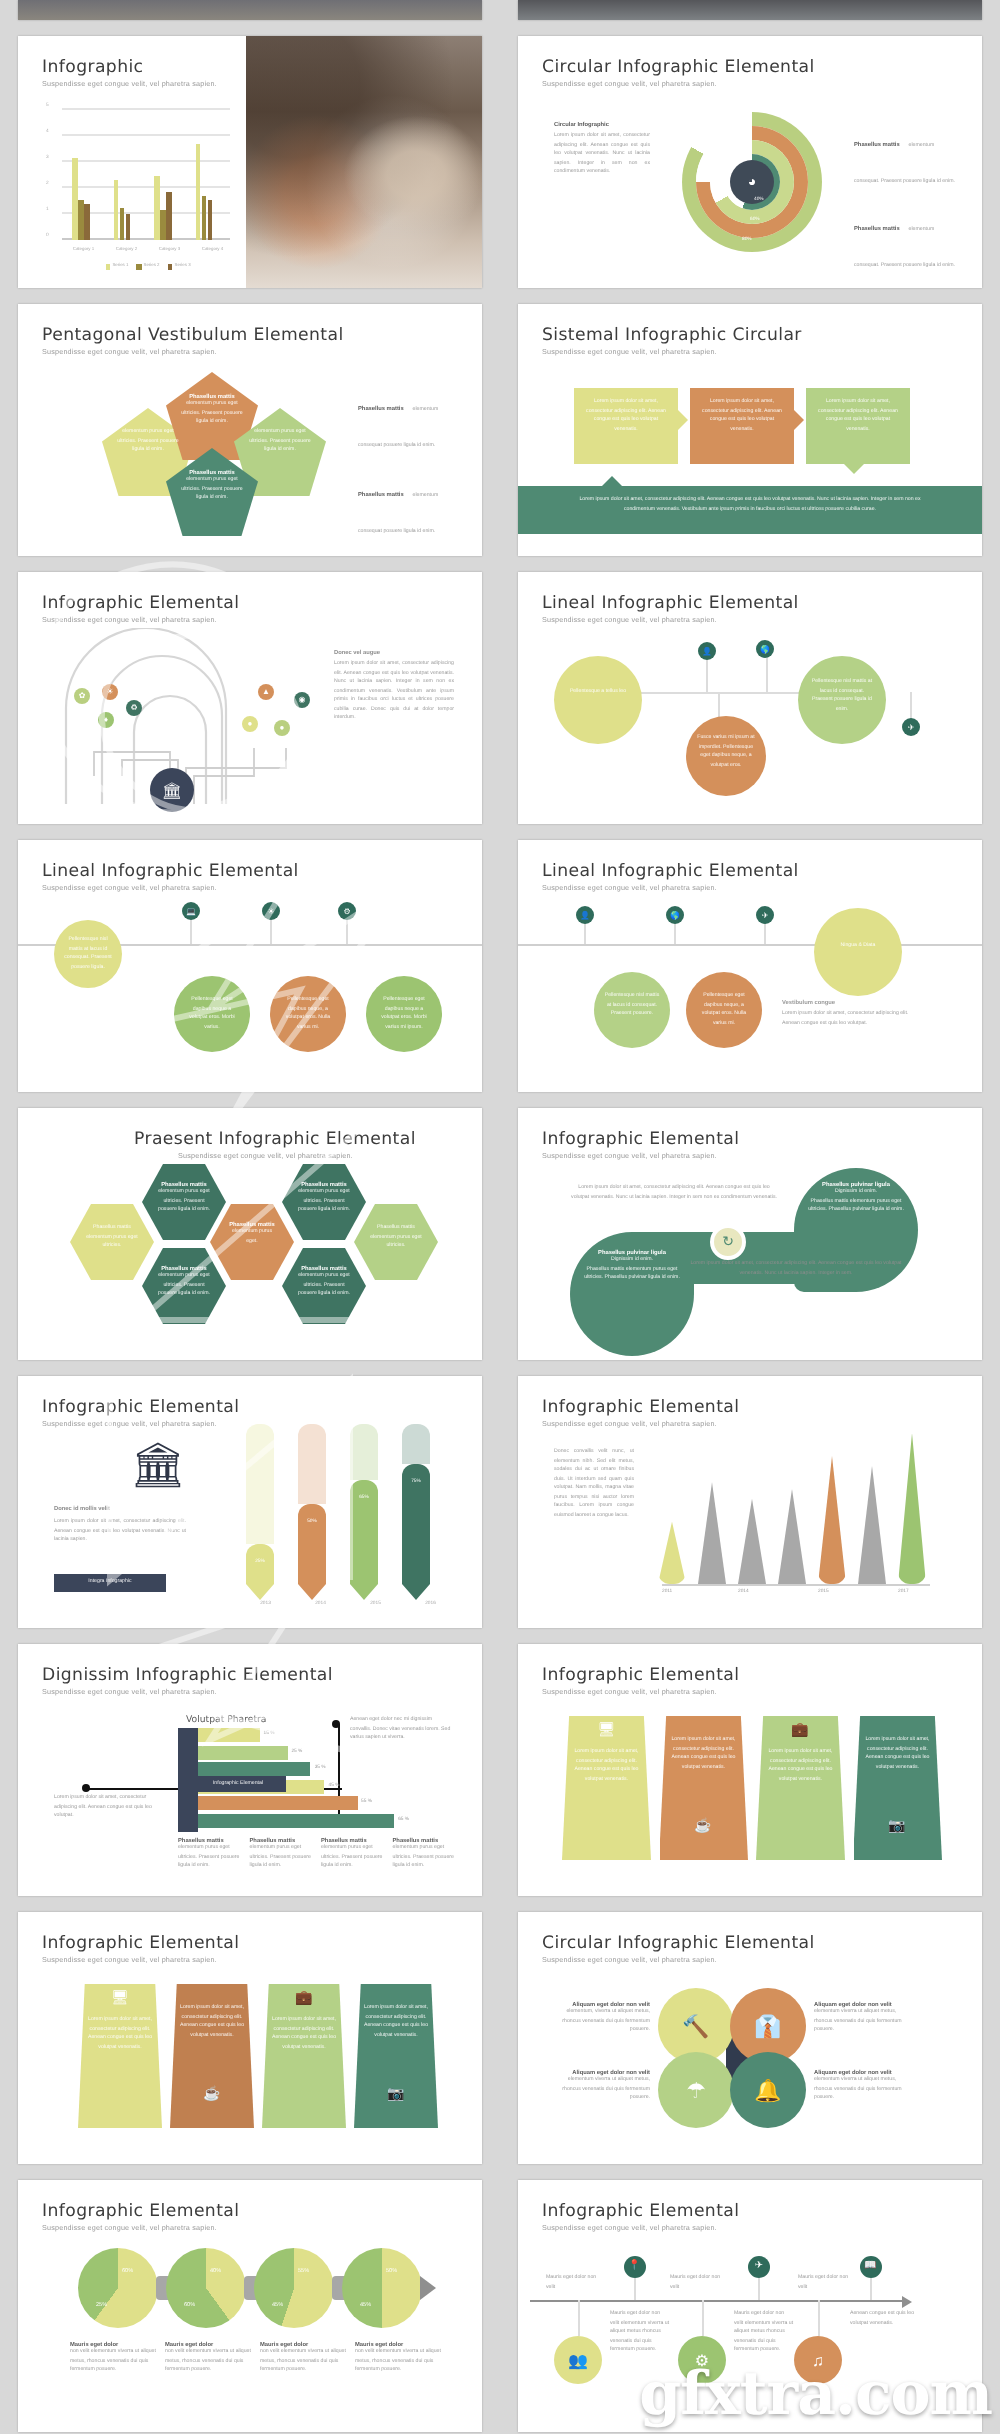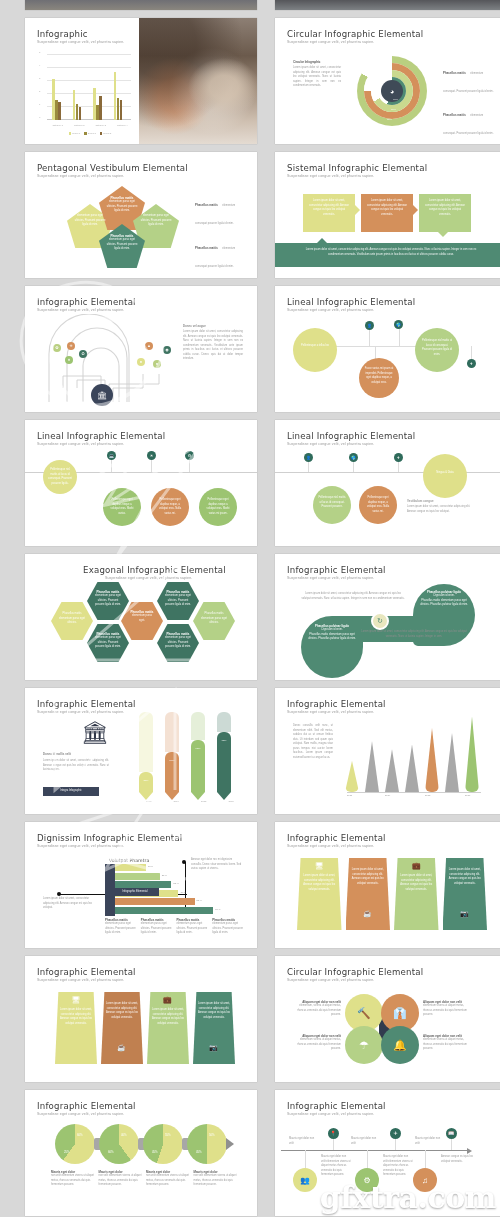--- a/index.html
+++ b/index.html
@@ -9,21 +9,21 @@
     font-family:"Liberation Sans", sans-serif;
     overflow:hidden;
     position:relative;
   }
   #grid {
     position:absolute; left:0; top:0; width:500px; height:1217px;
     display:grid;
     grid-template-columns: 232px 232px;
     column-gap:18px;
     row-gap:8px;
-    padding:0 25px;
+    padding:0 9px;
     align-content:start;
   }
   .slide {
     background:#ffffff;
     position:relative;
     overflow:hidden;
     height:126px;
     box-shadow:0 0 1px rgba(0,0,0,.25);
   }
   .slide.photo { background:#6e6257; }
@@ -203,21 +203,21 @@
       <div class="bh" style="color:#fff;">Phasellus mattis</div>
       <div class="blurb w">elementum purus eget ultricies. Praesent posuere ligula id enim.</div>
     </div>
     <div id="s4bullets" class="abs" style="left:170px;top:40px;width:50px;">
         <div style="margin-bottom: 7px;"><span class="bh">Phasellus mattis</span> <span class="blurb">elementum consequat posuere ligula id enim.</span></div>
         <div style="margin-bottom: 7px;"><span class="bh">Phasellus mattis</span> <span class="blurb">elementum consequat posuere ligula id enim.</span></div>
       </div>
   </div>
 
   <div class="slide">
-    <div class="s-title">Sistemal Infographic Elemental</div>
+    <div class="s-title">Sistemal Infographic Circular</div>
     <div class="s-sub">Suspendisse eget congue velit, vel pharetra sapien.</div>
     <div class="abs" style="left:28px;top:42px;width:52px;height:38px;background:#dfe08a;"></div>
     <div class="abs" style="left:80px;top:53px;width:0;height:0;border-top:5px solid transparent;border-bottom:5px solid transparent;border-left:5px solid #dfe08a;"></div>
     <div class="abs blurb w" style="left:32px;top:47px;width:44px;text-align:center;">Lorem ipsum dolor sit amet, consectetur adipiscing elit. Aenean congue est quis leo volutpat venenatis.</div>
 
     <div class="abs" style="left:86px;top:42px;width:52px;height:38px;background:#d4905b;"></div>
     <div class="abs" style="left:138px;top:53px;width:0;height:0;border-top:5px solid transparent;border-bottom:5px solid transparent;border-left:5px solid #d4905b;"></div>
     <div class="abs blurb w" style="left:90px;top:47px;width:44px;text-align:center;">Lorem ipsum dolor sit amet, consectetur adipiscing elit. Aenean congue est quis leo volutpat venenatis.</div>
 
     <div class="abs" style="left:144px;top:42px;width:52px;height:38px;background:#b4d187;"></div>
@@ -307,21 +307,21 @@
     <div class="abs blurb w ctr" style="left:43px;top:76px;width:28px;">Pellentesque nisl mattis at lacus id consequat. Praesent posuere.</div>
     <div class="circ" style="left:84px;top:66px;width:38px;height:38px;background:#d4905b;"></div>
     <div class="abs blurb w ctr" style="left:89px;top:76px;width:28px;">Pellentesque eget dapibus neque, a volutpat eros. Nulla varius mi.</div>
     <div class="circ" style="left:148px;top:34px;width:44px;height:44px;background:#dfe08a;"></div>
     <div class="abs blurb w ctr" style="left:154px;top:51px;width:32px;">Ningua &amp; Diata</div>
     <div class="abs bh" style="left:132px;top:79px;color:#9a9a9a;">Vestibulum congue</div>
     <div class="abs blurb" style="left:132px;top:85px;width:72px;">Lorem ipsum dolor sit amet, consectetur adipiscing elit. Aenean congue est quis leo volutpat.</div>
   </div>
 
   <div class="slide">
-    <div class="s-title" style="left:58px;">Exagonal Infographic Elemental</div>
+    <div class="s-title" style="left:58px;">Praesent Infographic Elemental</div>
     <div class="s-sub" style="left:80px;">Suspendisse eget congue velit, vel pharetra sapien.</div>
     <div class="hexa" style="left:26px;top:48px;width:42px;height:38px;background:#dfe08a;"></div>
     <div class="abs blurb w ctr" style="left:34px;top:58px;width:26px;">Phasellus mattis elementum purus eget ultricies.</div>
     <div class="hexa" style="left:62px;top:28px;width:42px;height:38px;background:#3f7462;"></div>
     <div class="abs ctr" style="left:68px;top:36px;width:30px;">
       <div class="bh" style="color:#fff;">Phasellus mattis</div>
       <div class="blurb w">elementum purus eget ultricies. Praesent posuere ligula id enim.</div>
     </div>
     <div class="hexa" style="left:62px;top:70px;width:42px;height:38px;background:#3f7462;"></div>
     <div class="abs ctr" style="left:68px;top:78px;width:30px;">

